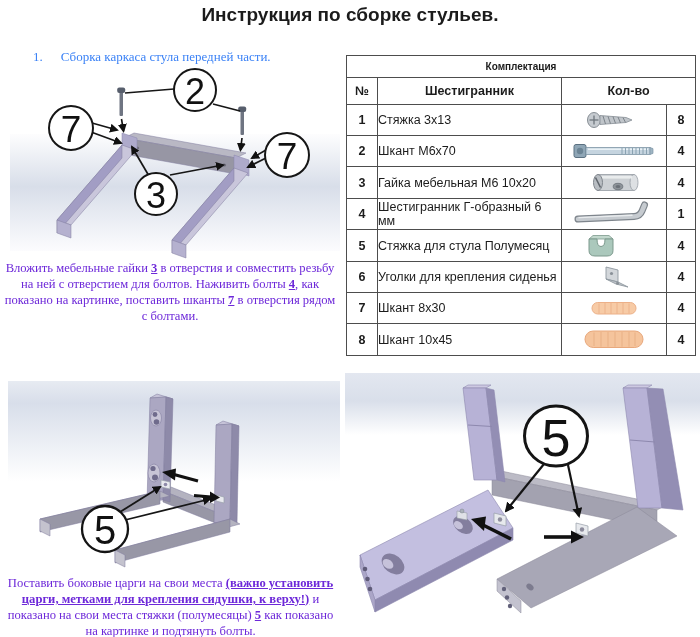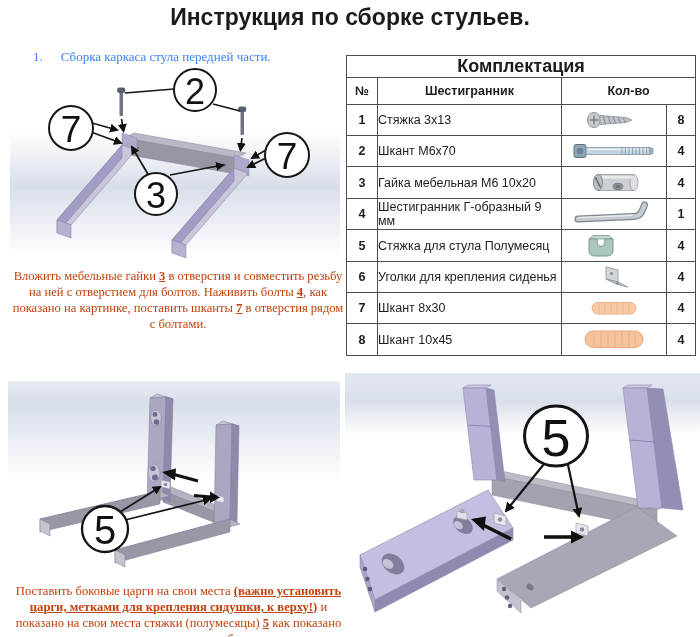--- a/index.html
+++ b/index.html
@@ -1,30 +1,30 @@
 <!DOCTYPE html>
 <html><head>
 <meta charset="utf-8">
 <style>
   html,body { margin:0; padding:0; }
   body { width:700px; height:637px; background:#ffffff; overflow:hidden; position:relative;
          font-family:"Liberation Sans", sans-serif; }
   .abs { position:absolute; }
-  .title { left:0; top:4px; width:700px; text-align:center; font-size:23px; font-weight:bold;
+  .title { left:0; top:4px; width:700px; text-align:center; font-size:19px; font-weight:bold;
            color:#1b1b1b; margin:0; font-family:"Liberation Sans", sans-serif; }
   .step-head { left:33px; top:49px; font:13px "Liberation Serif", serif; color:#3b82f6; }
   .step-head .num { margin-right:18px; }
-  .note { text-align:center; font:12.6px/1.26 "Liberation Serif", serif; color:#c2410c; margin:8px; }
+  .note { text-align:center; font:12.6px/1.26 "Liberation Serif", serif; color:#6d28d9; margin:0; }
   .note1 { left:2px; top:261px; width:336px; }
   .note2 { left:1px; top:576px; width:339px; }
   .em { font-weight:bold; text-decoration:underline; }
   table.parts { left:346px; top:55px; position:absolute; border-collapse:collapse;
                 font-family:"Liberation Sans", sans-serif; font-size:12.5px; color:#1c1c1c; }
   table.parts td { border:1px solid #4d4d4d; padding:0; }
-  td.cap { font-weight:bold; text-align:center; height:21px; font-size:18px; }
+  td.cap { font-weight:bold; text-align:center; height:21px; font-size:10px; }
   tr.head td { font-weight:bold; text-align:center; height:26px; }
   tr.prow { height:30px; }
   td.c-num { width:30px; text-align:center; font-weight:bold; }
   td.c-name { width:183px; padding-left:8px; }
   td.c-img { width:104px; text-align:center; }
   td.c-qty { width:28px; text-align:center; font-weight:bold; }
   td.c-img svg { display:block; margin:0 auto; }
   svg text.callout { font-family:"Liberation Sans", sans-serif; fill:#111; }
 </style>
 </head>
@@ -179,21 +179,21 @@
         <line x1="31.5" y1="10.5" x2="36.5" y2="20.5" stroke="#5f656c" stroke-width="1.5"></line>
         <ellipse cx="54" cy="19.5" rx="4.8" ry="3.2" fill="#8d9399" stroke="#6a7077" stroke-width="0.8"></ellipse>
         <ellipse cx="54" cy="19.5" rx="2.4" ry="1.5" fill="#6a7077"></ellipse>
       </svg>
     </td>
     <td class="c-qty">4</td>
   </tr>
 
   <tr class="prow">
     <td class="c-num">4</td>
-    <td class="c-name">Шестигранник Г-образный 9 мм</td>
+    <td class="c-name">Шестигранник Г-образный 6 мм</td>
     <td class="c-img">
       <svg width="100" height="30" viewBox="0 0 100 30">
         <path d="M14,20 L70,17.5 Q76,17.2 78,12 L80.5,6" fill="none" stroke="#7e858c" stroke-width="7" stroke-linecap="round"></path>
         <path d="M14,20 L70,17.5 Q76,17.2 78,12 L80.5,6" fill="none" stroke="#c6cbd0" stroke-width="4.6" stroke-linecap="round"></path>
         <path d="M15,18.6 L68,16.3" fill="none" stroke="#e9ecee" stroke-width="1.4" stroke-linecap="round"></path>
       </svg>
     </td>
     <td class="c-qty">1</td>
   </tr>
 

